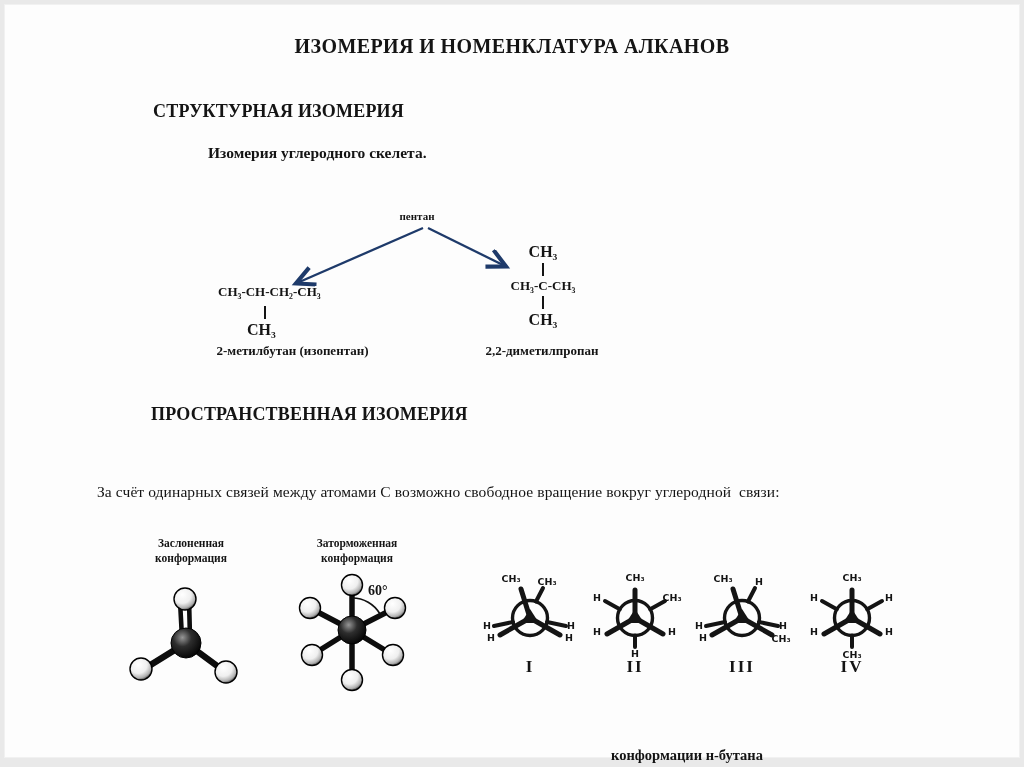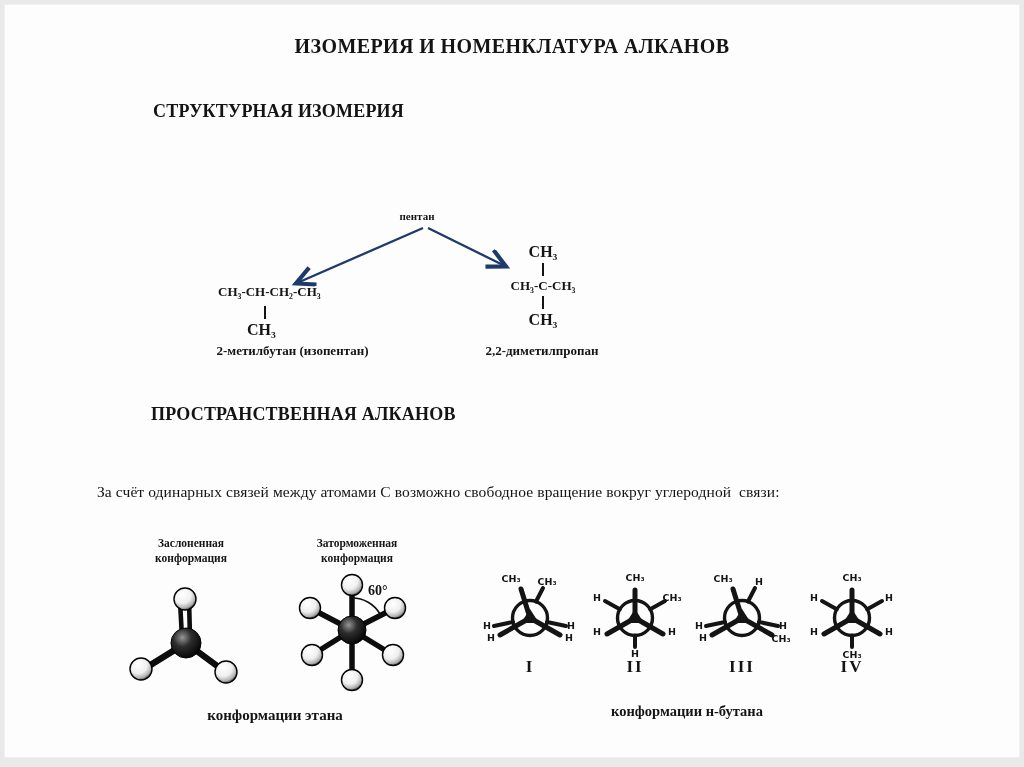--- a/index.html
+++ b/index.html
@@ -26,41 +26,42 @@
     white-space:pre;letter-spacing:.1px;
   }
   .formula{font-weight:bold;font-size:13px;white-space:nowrap;}
   .big-formula{font-weight:bold;font-size:17.5px;white-space:nowrap;}
   .fname{font-weight:bold;font-size:11px;text-align:center;}
   .iso-caption{font-weight:bold;font-size:13px;text-align:center;white-space:nowrap;}
   .bond-v{width:0;height:13px;border-left:2px solid #141414;}
   .iso-col{display:flex;flex-direction:column;align-items:center;gap:2px;}
   .figlabel{font-weight:bold;font-size:11.5px;line-height:1.3;text-align:center;}
   .cap{font-weight:bold;font-size:15px;text-align:center;}
-  .cap2{font-weight:bold;font-size:14.5px;text-align:center;}
+  .cap2{font-weight:bold;font-size:14.5px;text-align:center;margin-top:44px;}
   .angle{font-weight:bold;font-size:14px;}
   .newman{position:absolute;width:110px;height:118px;}
   .newman .nl{
     position:absolute;transform:translateX(-50%);
     font-family:"DejaVu Sans","Liberation Sans",sans-serif;
     font-weight:bold;font-size:9.5px;white-space:nowrap;
   }
   .numeral{
     position:absolute;left:0;top:94px;width:100%;text-align:center;
     font-weight:bold;font-size:17px;letter-spacing:2px;
   }
 </style>
 </head>
 <body>
 
 <div class="page">
 
   <div class="abs title">ИЗОМЕРИЯ И НОМЕНКЛАТУРА АЛКАНОВ</div>
 
   <div class="abs h2" style="left:148px;top:96px;">СТРУКТУРНАЯ ИЗОМЕРИЯ</div>
+  <div class="abs sub" style="left:203px;top:139px;">Изомерия углеродного скелета.</div>
 
   <div class="abs fname" style="left:352px;top:205px;width:120px;">пентан</div>
 
   <svg class="abs" style="left:272px;top:216px;" width="250" height="74">
     <defs>
       <marker id="arrowhead" markerWidth="11" markerHeight="11" refX="8" refY="4.5" orient="auto">
         <path d="M0.5,0.5 L8.5,4.5 L0.5,8.5" fill="none" stroke="#1e3a6a" stroke-width="1.8"></path>
       </marker>
     </defs>
     <line x1="146" y1="7" x2="20" y2="62" stroke="#1e3a6a" stroke-width="2.3" marker-end="url(#arrowhead)"></line>
@@ -74,21 +75,21 @@
 
   <div class="abs iso-col" style="left:484px;top:238px;width:108px;">
     <span class="formula" style="font-size:16px;">CH₃</span>
     <span class="bond-v"></span>
     <span class="formula">CH₃-C-CH₃</span>
     <span class="bond-v"></span>
     <span class="formula" style="font-size:16px;">CH₃</span>
   </div>
   <div class="abs iso-caption" style="left:452px;top:338px;width:170px;">2,2-диметилпропан</div>
 
-  <div class="abs h2" style="left:146px;top:399px;">ПРОСТРАНСТВЕННАЯ АЛКАНОВ</div>
+  <div class="abs h2" style="left:146px;top:399px;">ПРОСТРАНСТВЕННАЯ ИЗОМЕРИЯ</div>
   <div class="abs desc">За счёт одинарных связей между атомами С возможно свободное вращение вокруг углеродной  связи:</div>
 
   <div class="abs figlabel" style="left:126px;top:531px;width:120px;">
     <div>Заслоненная</div>
     <div>конформация</div>
   </div>
   <div class="abs figlabel" style="left:292px;top:531px;width:120px;">
     <div>Заторможенная</div>
     <div>конформация</div>
   </div>
@@ -145,21 +146,20 @@
     <circle cx="64" cy="17" r="10.5" fill="url(#gl2)" stroke="#000" stroke-width="1.4"></circle>
     <circle cx="22" cy="40" r="10.5" fill="url(#gl2)" stroke="#000" stroke-width="1.4"></circle>
     <circle cx="107" cy="40" r="10.5" fill="url(#gl2)" stroke="#000" stroke-width="1.4"></circle>
     <circle cx="24" cy="87" r="10.5" fill="url(#gl2)" stroke="#000" stroke-width="1.4"></circle>
     <circle cx="105" cy="87" r="10.5" fill="url(#gl2)" stroke="#000" stroke-width="1.4"></circle>
     <circle cx="64" cy="112" r="10.5" fill="url(#gl2)" stroke="#000" stroke-width="1.4"></circle>
     <circle cx="64" cy="62" r="14" fill="url(#gd2)" stroke="#000" stroke-width="1"></circle>
   </svg>
   <div class="abs angle" style="left:363px;top:578px;">60°</div>
 
-  <div class="abs cap" style="left:155px;top:702px;width:230px;">конформации этана</div>
 
   <div class="newman" style="left:470px;top:558px;">
     <svg width="110" height="115">
       <g stroke="#141414" stroke-linecap="round" fill="none">
         <line x1="61" y1="38.5" x2="68" y2="25" stroke-width="4"></line>
         <line x1="38" y1="59" x2="19" y2="63" stroke-width="4"></line>
         <line x1="72" y1="59" x2="91" y2="63" stroke-width="4"></line>
         <circle cx="55" cy="55" r="17.5" stroke-width="3.4"></circle>
         <line x1="55" y1="55" x2="46" y2="26" stroke-width="5"></line>
         <line x1="55" y1="55" x2="25" y2="72" stroke-width="5"></line>

